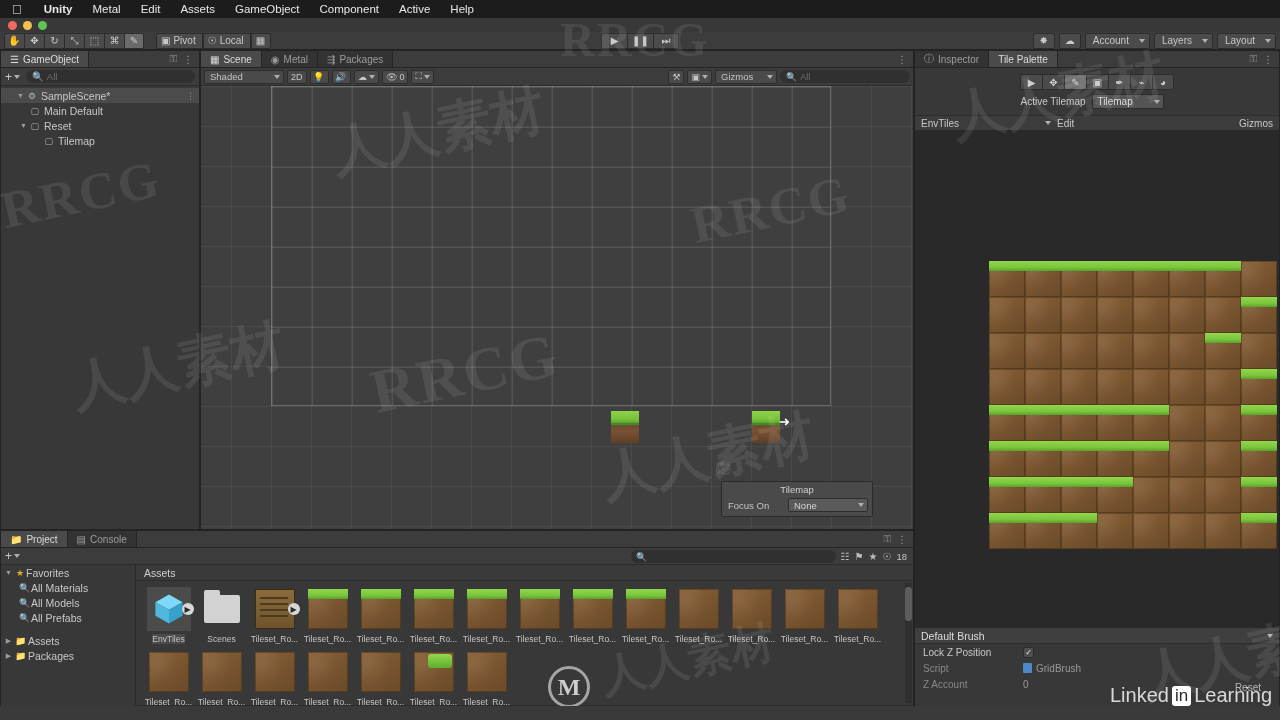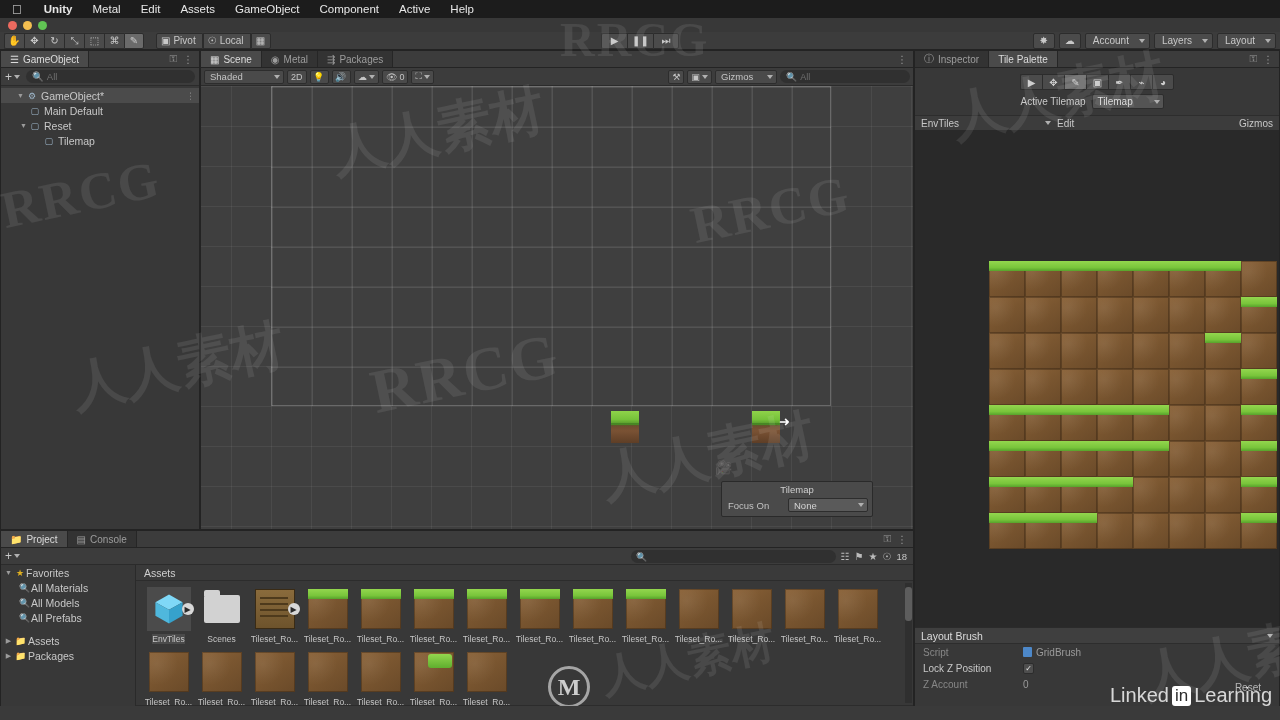--- a/index.html
+++ b/index.html
@@ -473,21 +473,21 @@
         </span>
         <div class="hier-search">
           <span>🔍</span>
           <span>All</span>
         </div>
       </div>
       <div class="hier-list">
         <div class="hrow selected" style="padding-left:14px">
           <span class="arrow">▼</span>
           <span class="gicon">⚙</span>
-          <span class="hlabel">GameObject*</span>
+          <span class="hlabel">SampleScene*</span>
           <span class="kebab">⋮</span>
         </div>
         <div class="hrow" style="padding-left:28px">
           <span class="gicon">▢</span>
           <span class="hlabel">Main Default</span>
         </div>
         <div class="hrow" style="padding-left:17px">
           <span class="arrow">▼</span>
           <span class="gicon">▢</span>
           <span class="hlabel">Reset</span>
@@ -716,35 +716,35 @@
           <div class="pal-tile rock" style="left:108px; top:252px;"></div>
           <div class="pal-tile rock" style="left:144px; top:252px;"></div>
           <div class="pal-tile rock" style="left:180px; top:252px;"></div>
           <div class="pal-tile rock" style="left:216px; top:252px;"></div>
           <div class="pal-tile rock grass-top" style="left:252px; top:252px;"></div>
         </div>
       </div>
 
       <div class="brush-section">
         <div class="brush-drop">
-          <span>Layout Brush</span>
+          <span>Default Brush</span>
           <span class="caretbox caret"></span>
+        </div>
+        <div class="brow">
+          <span class="bl">Lock Z Position</span>
+          <span class="chk">
+              <span>✓</span>
+            </span>
         </div>
         <div class="brow">
           <span class="bl dim">Script</span>
           <span class="bv">
             <span class="script-icon"></span>
             <span>GridBrush</span>
           </span>
-        </div>
-        <div class="brow">
-          <span class="bl">Lock Z Position</span>
-          <span class="chk">
-              <span>✓</span>
-            </span>
         </div>
         <div class="brow">
           <span class="bl dim">Z Account</span>
           <span class="bv">0</span>
         </div>
         <div class="reset-btn"><span>Reset</span></div>
       </div>
     </div>
   </div>
 

